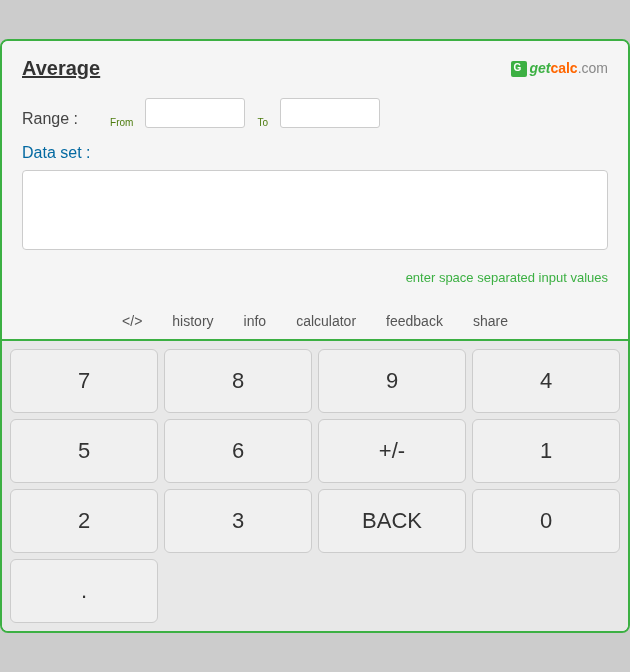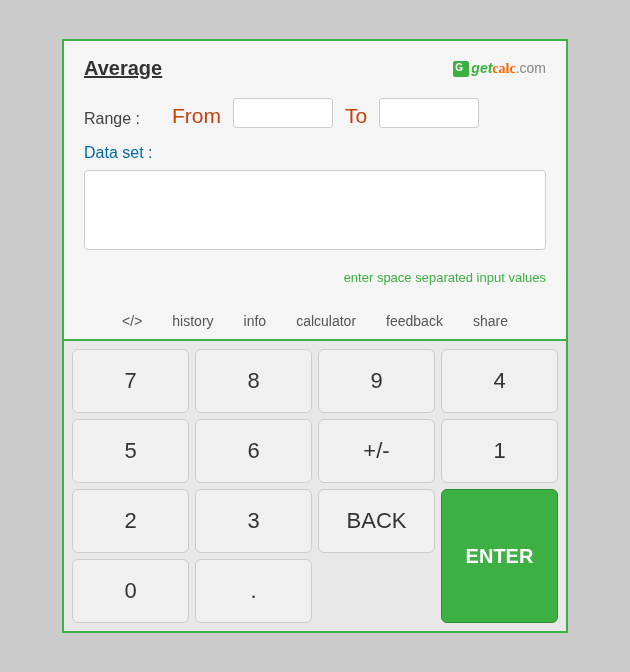--- a/index.html
+++ b/index.html
@@ -5,24 +5,24 @@
     * { box-sizing: border-box; margin: 0; padding: 0; }
     body {
       background: #ccc;
       display: flex;
       justify-content: center;
       align-items: center;
       min-height: 100vh;
       font-family: Arial, sans-serif;
     }
     .calculator-wrapper {
-      width: 506px;
+      width: 630px;
       background: #f5f5f5;
       border: 2px solid #3cb043;
-      border-radius: 0;
+      border-radius: 8px;
       overflow: hidden;
     }
     .top-section {
       background: #f5f5f5;
       padding: 16px 20px 10px 20px;
     }
     .header-row {
       display: flex;
       justify-content: space-between;
       align-items: center;
@@ -39,21 +39,20 @@
       color: #888;
     }
     .logo span.get {
       color: #3cb043;
       font-weight: bold;
       font-style: italic;
     }
     .logo span.calc {
       color: #ff6600;
       font-weight: bold;
-      font-family: Liberation Serif, serif;
     }
     .logo-icon {
       display: inline-block;
       width: 16px;
       height: 16px;
       background: #3cb043;
       border-radius: 2px;
       margin-right: 2px;
       vertical-align: middle;
       position: relative;
@@ -72,22 +71,22 @@
       align-items: flex-end;
       margin-bottom: 16px;
       gap: 12px;
     }
     .range-label {
       font-size: 16px;
       color: #444;
       margin-right: 20px;
     }
     .range-from-label, .range-to-label {
-      font-size: 21px;
-      color: #c2410c;
+      font-size: 10px;
+      color: #4d7c0f;
     }
     .range-input {
       width: 100px;
       height: 30px;
       border: 1px solid #ccc;
       border-radius: 3px;
       padding: 4px 6px;
       font-size: 14px;
       background: white;
     }
@@ -201,19 +200,18 @@
     <button class="key-btn">9</button>
 
     <button class="key-btn">4</button>
     <button class="key-btn">5</button>
     <button class="key-btn">6</button>
     <button class="key-btn">+/-</button>
 
     <button class="key-btn">1</button>
     <button class="key-btn">2</button>
     <button class="key-btn">3</button>
-    <button class="key-btn enter-btn" style="grid-column:4; grid-row: 3 / span 2;">ENTER</button>
 
     <button class="key-btn">BACK</button>
     <button class="key-btn">0</button>
     <button class="key-btn">.</button>
   </div>
 </div>
 
 </body></html>

